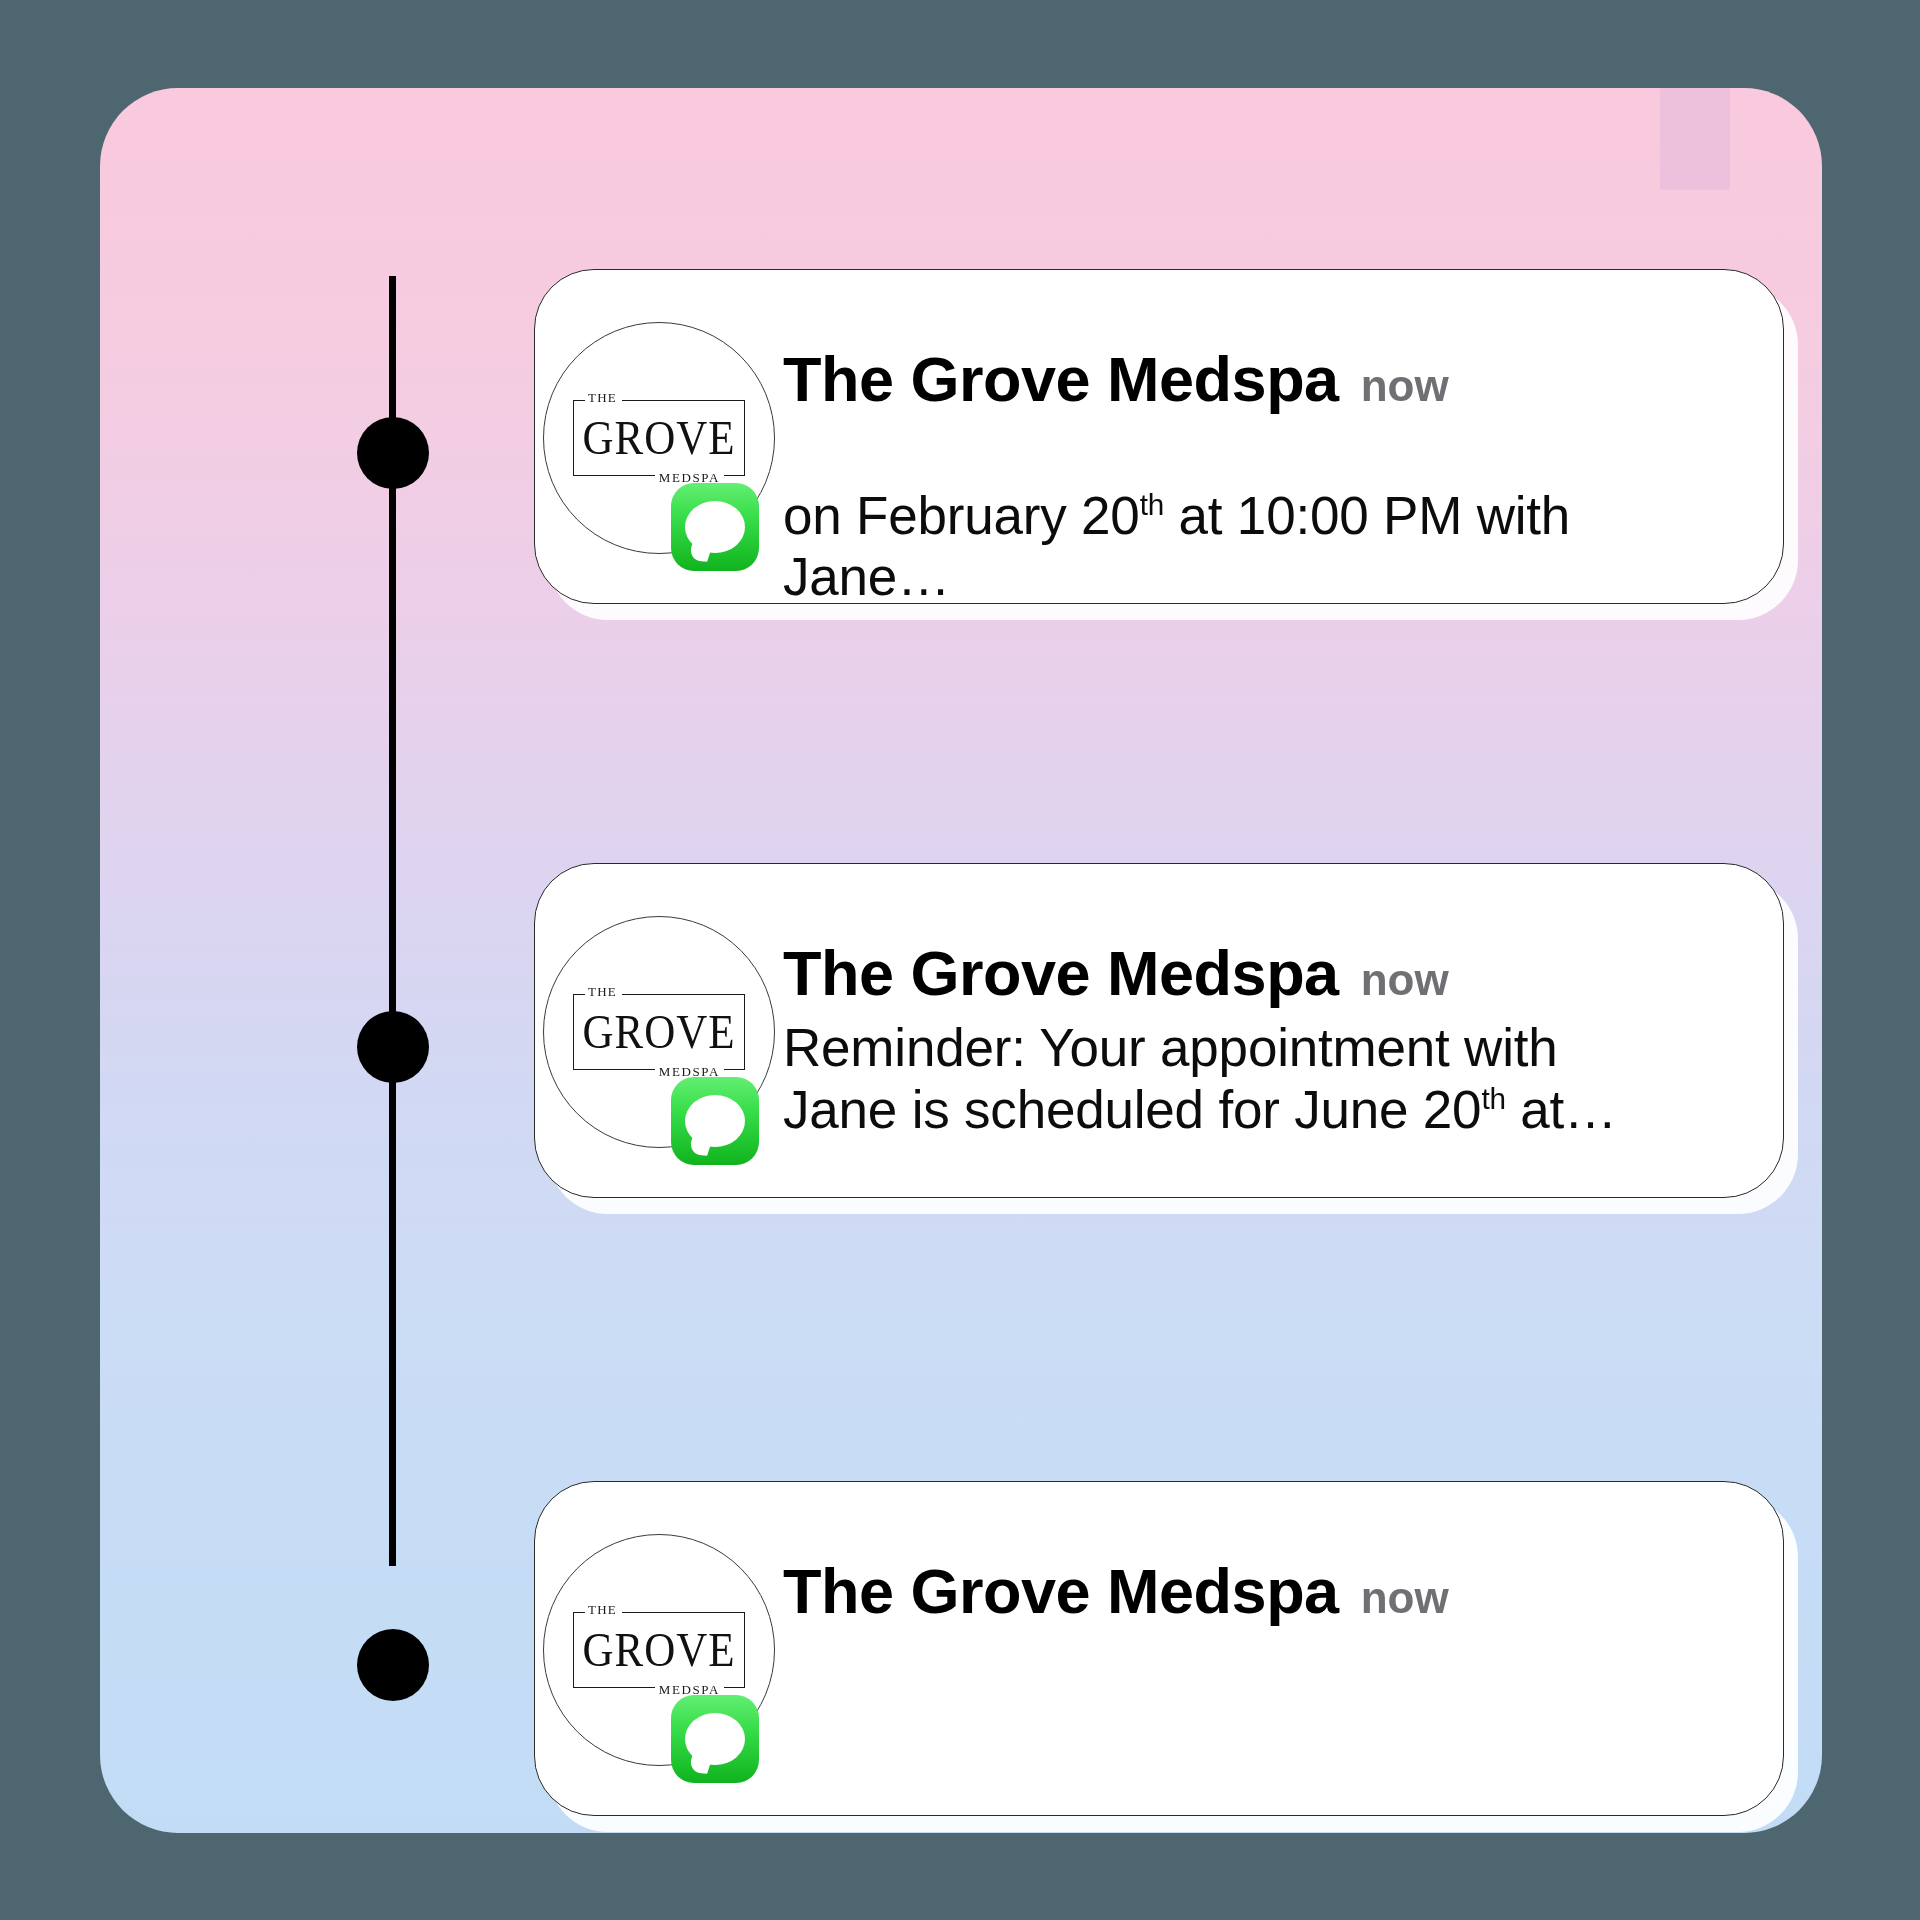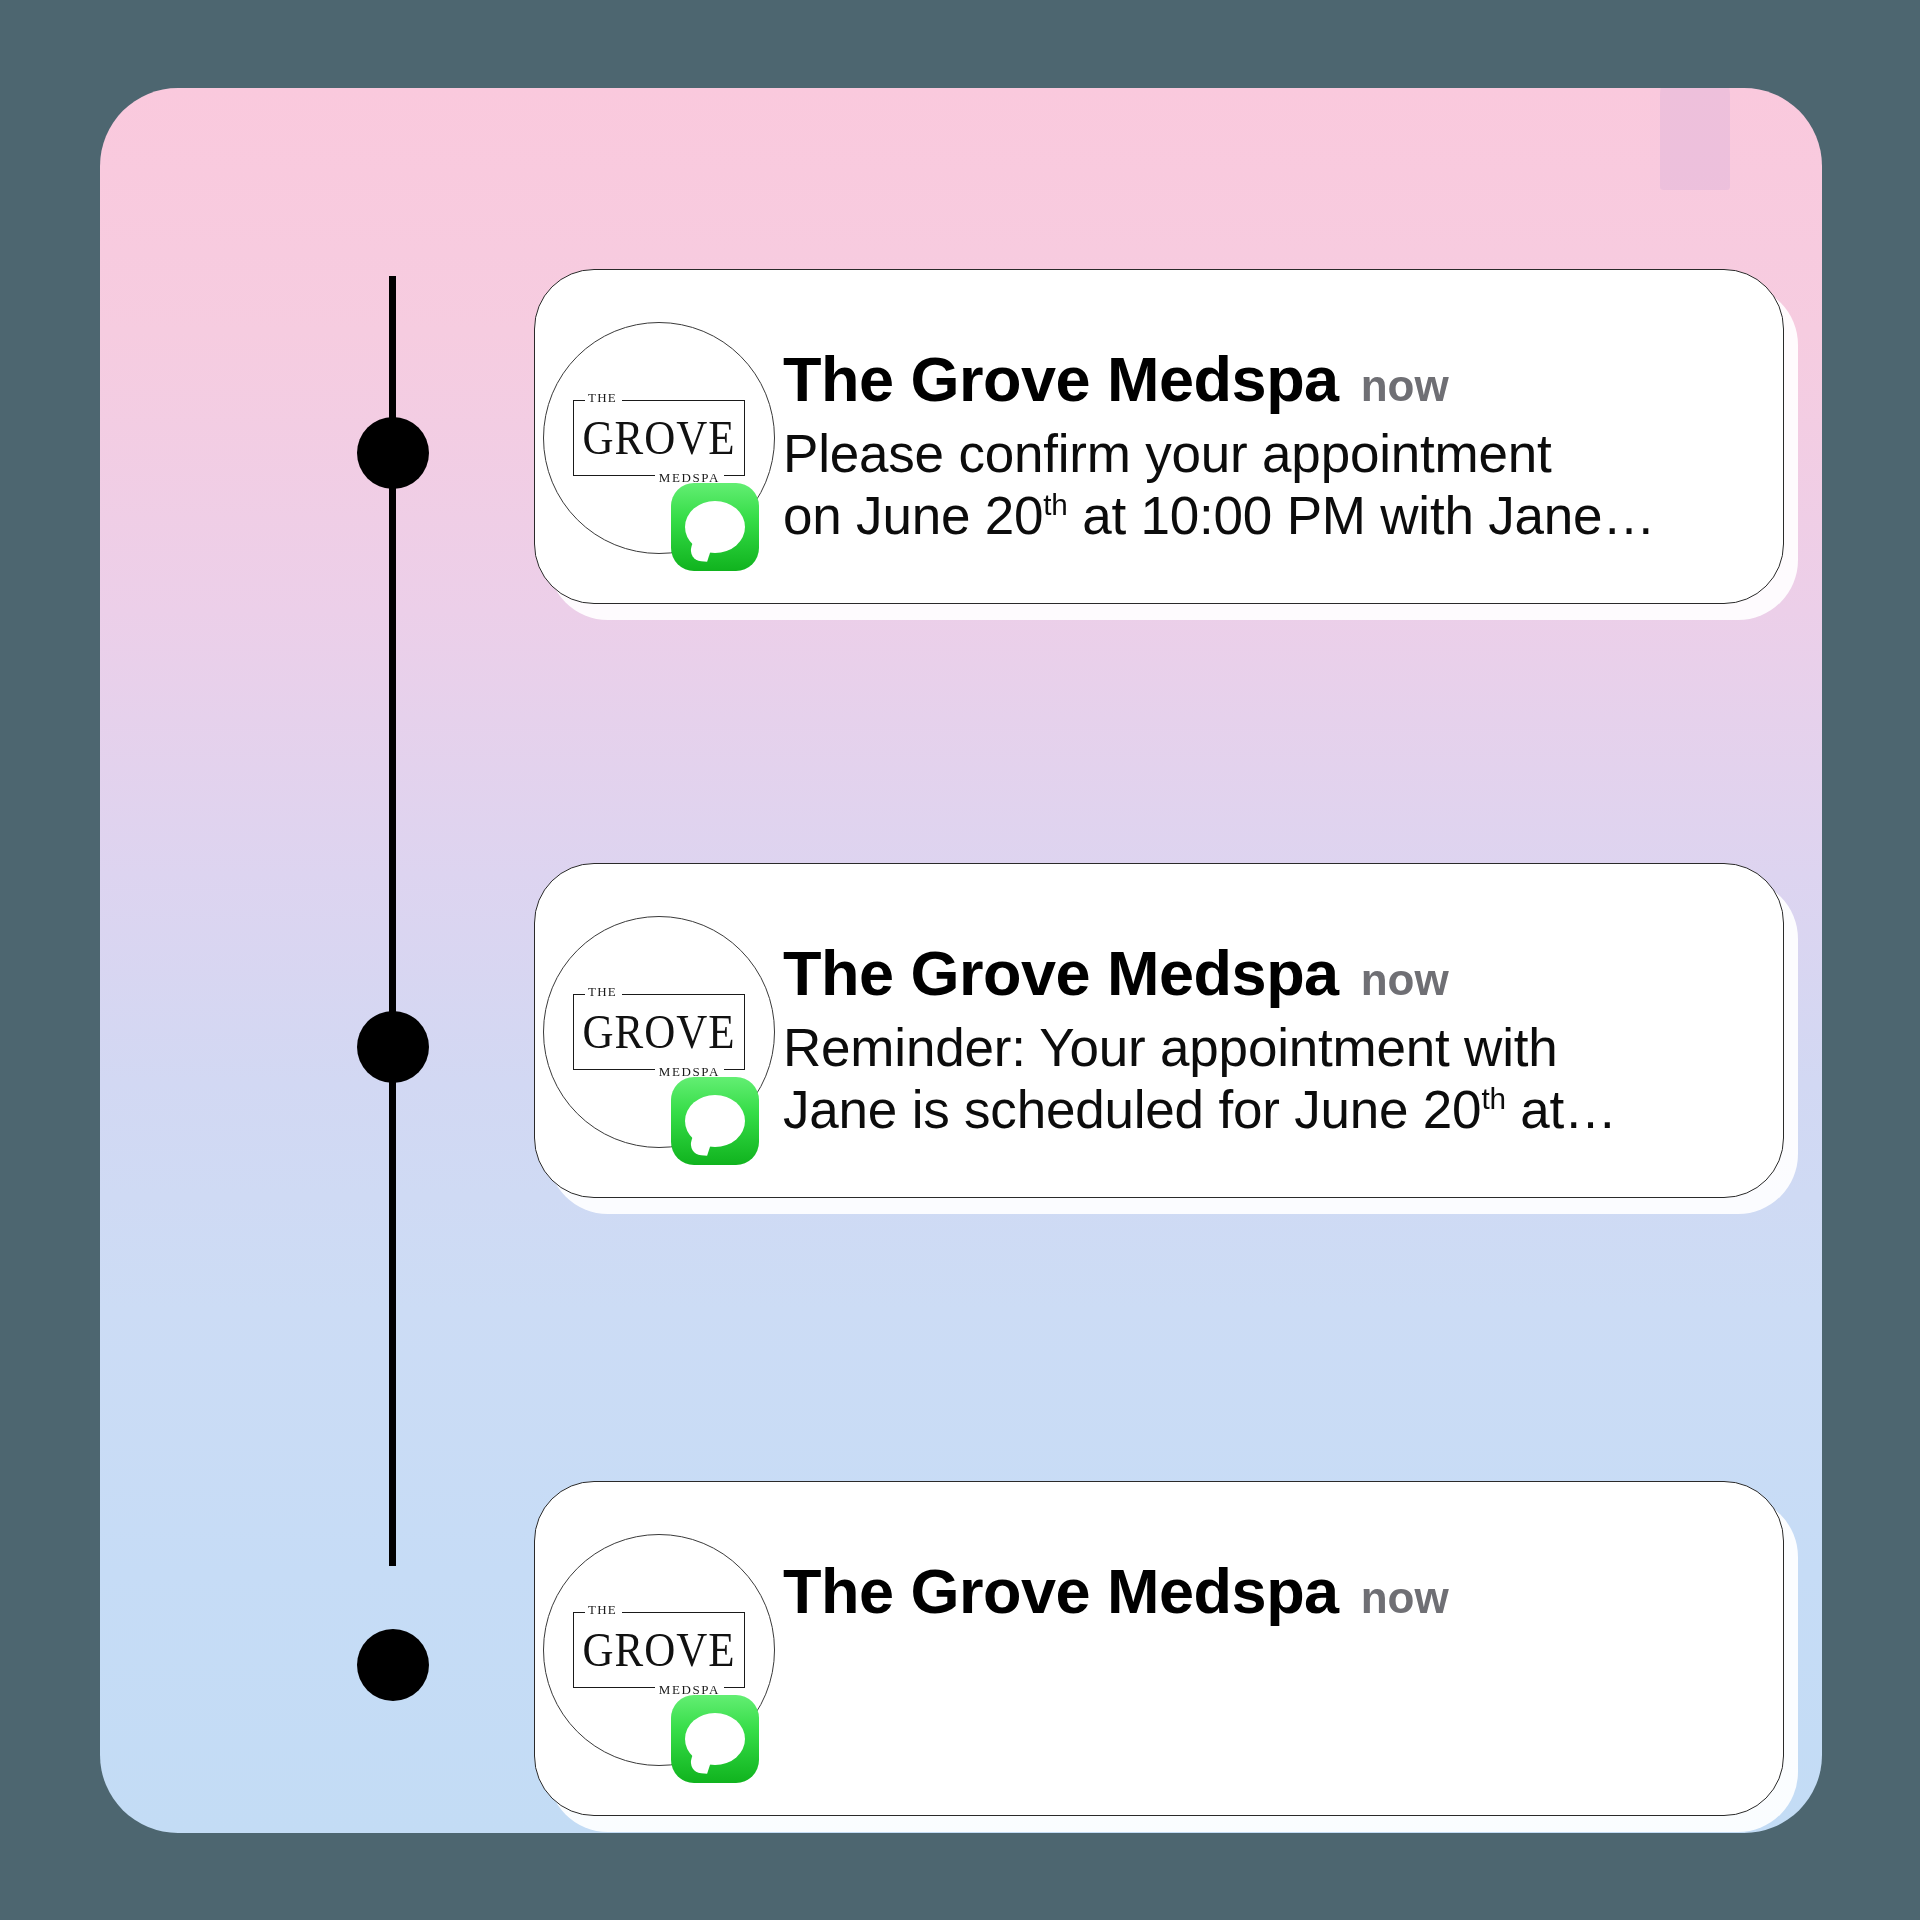--- a/index.html
+++ b/index.html
@@ -227,22 +227,22 @@
         <div class="msg-badge">
           <div class="msg-bubble"></div>
         </div>
       </div>
       <div class="card-body">
         <div class="card-head">
           <span class="card-title">The Grove Medspa</span>
           <span class="card-time">now</span>
         </div>
         <div class="card-text">
-          <span>Please confirm your appointment</span><br>
-          <span>on June 20</span><sup>th</sup><span> at 10:00 PM with Jane…</span>
+          <br>
+          <span>on February 20</span><sup>th</sup><span> at 10:00 PM with Jane…</span>
         </div>
       </div>
     </div>
 
     <div class="card" id="card-2">
       <div class="avatar-wrap">
         <div class="avatar-circle">
           <div class="logo-box">
             <span class="logo-the">THE</span>
             <span class="logo-word">GROVE</span>

